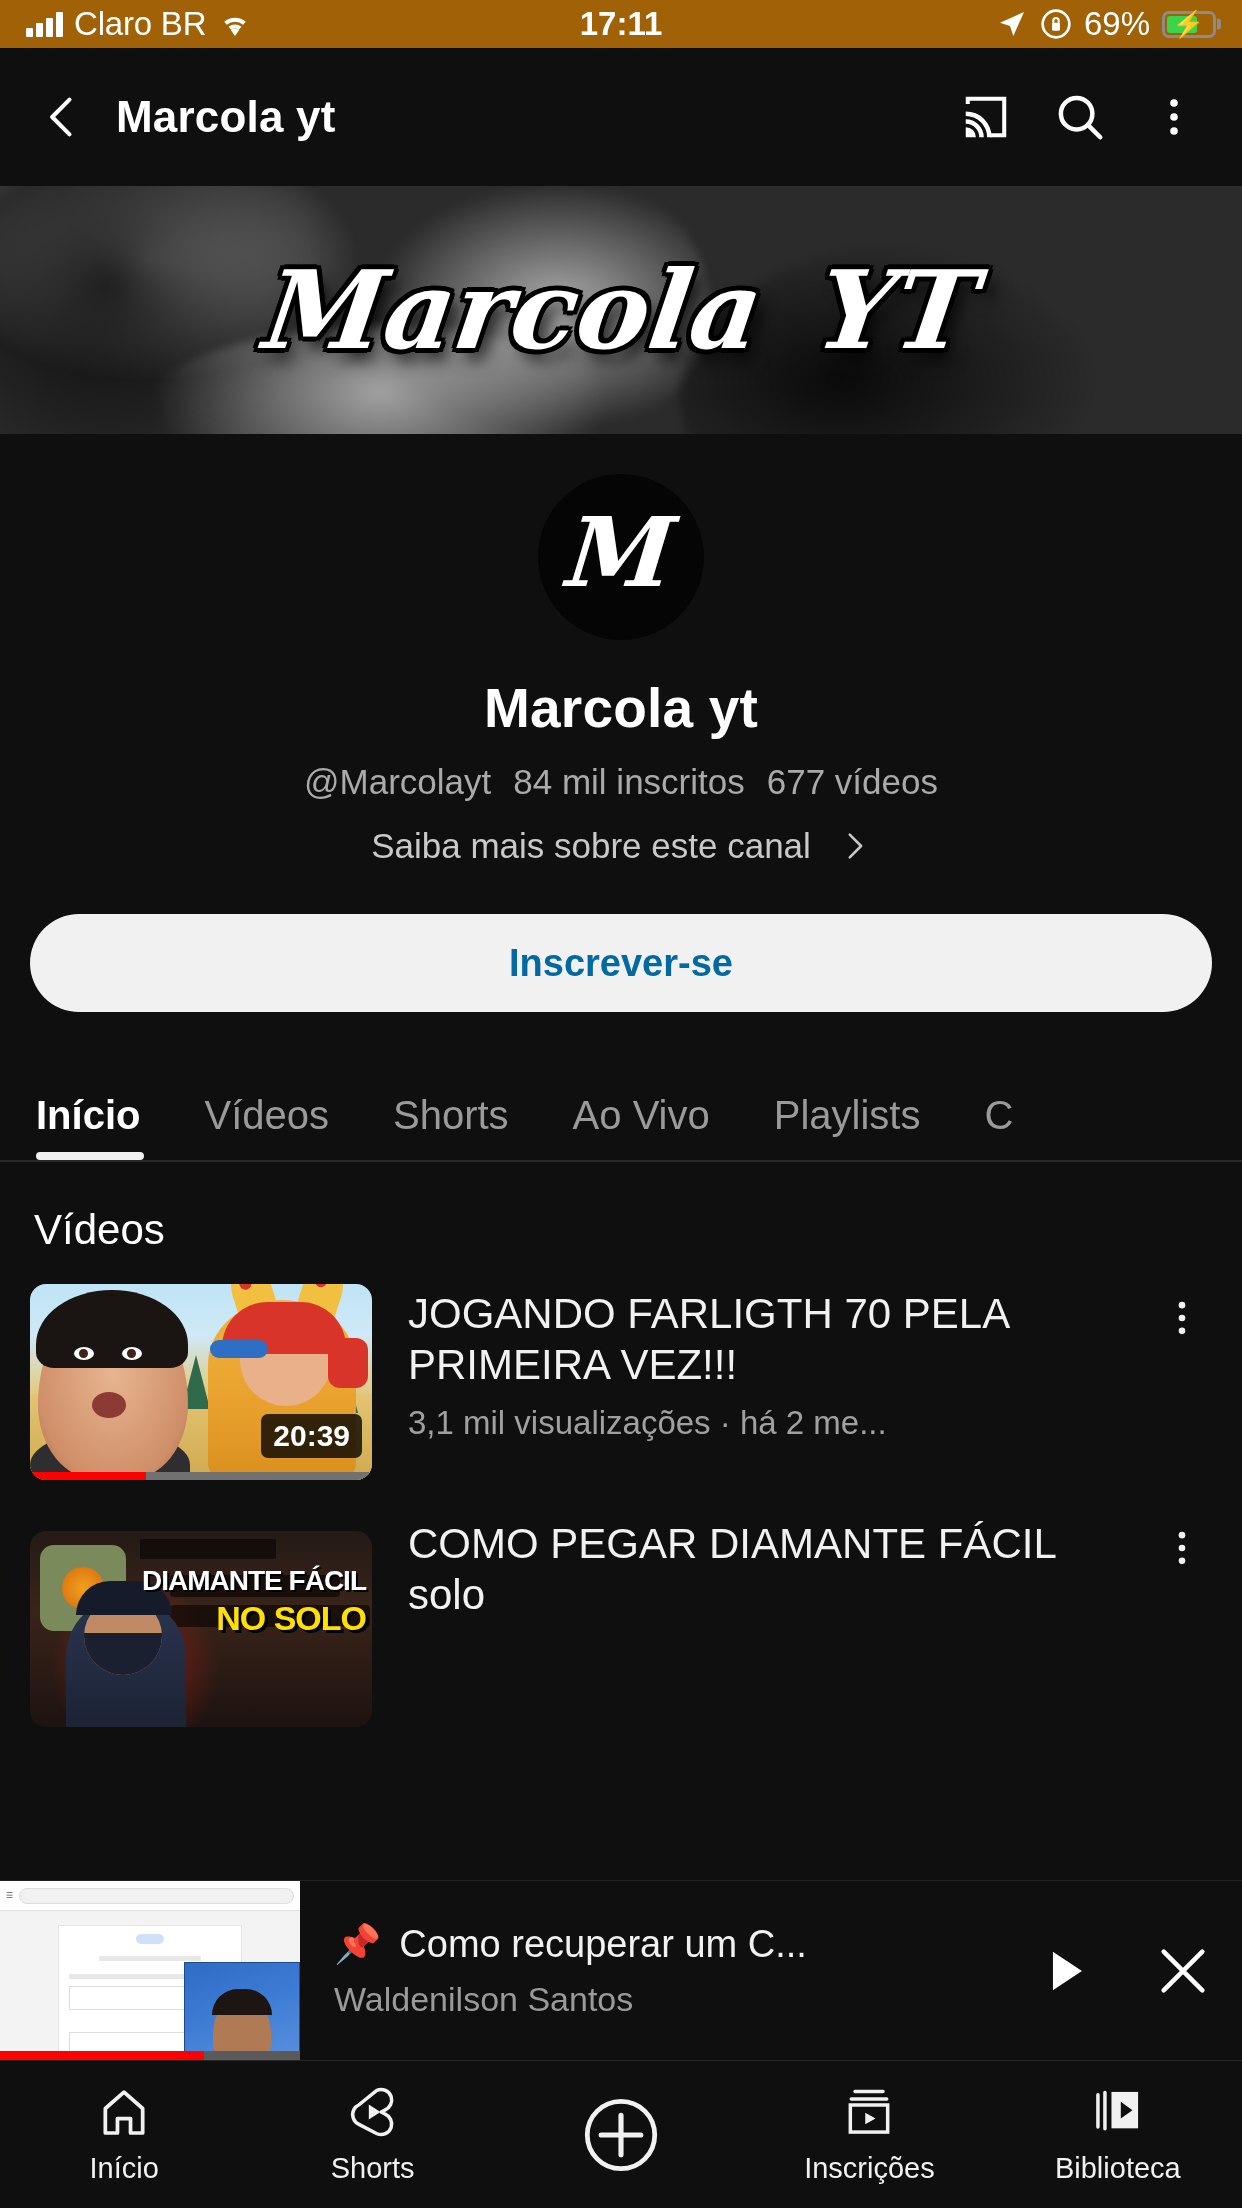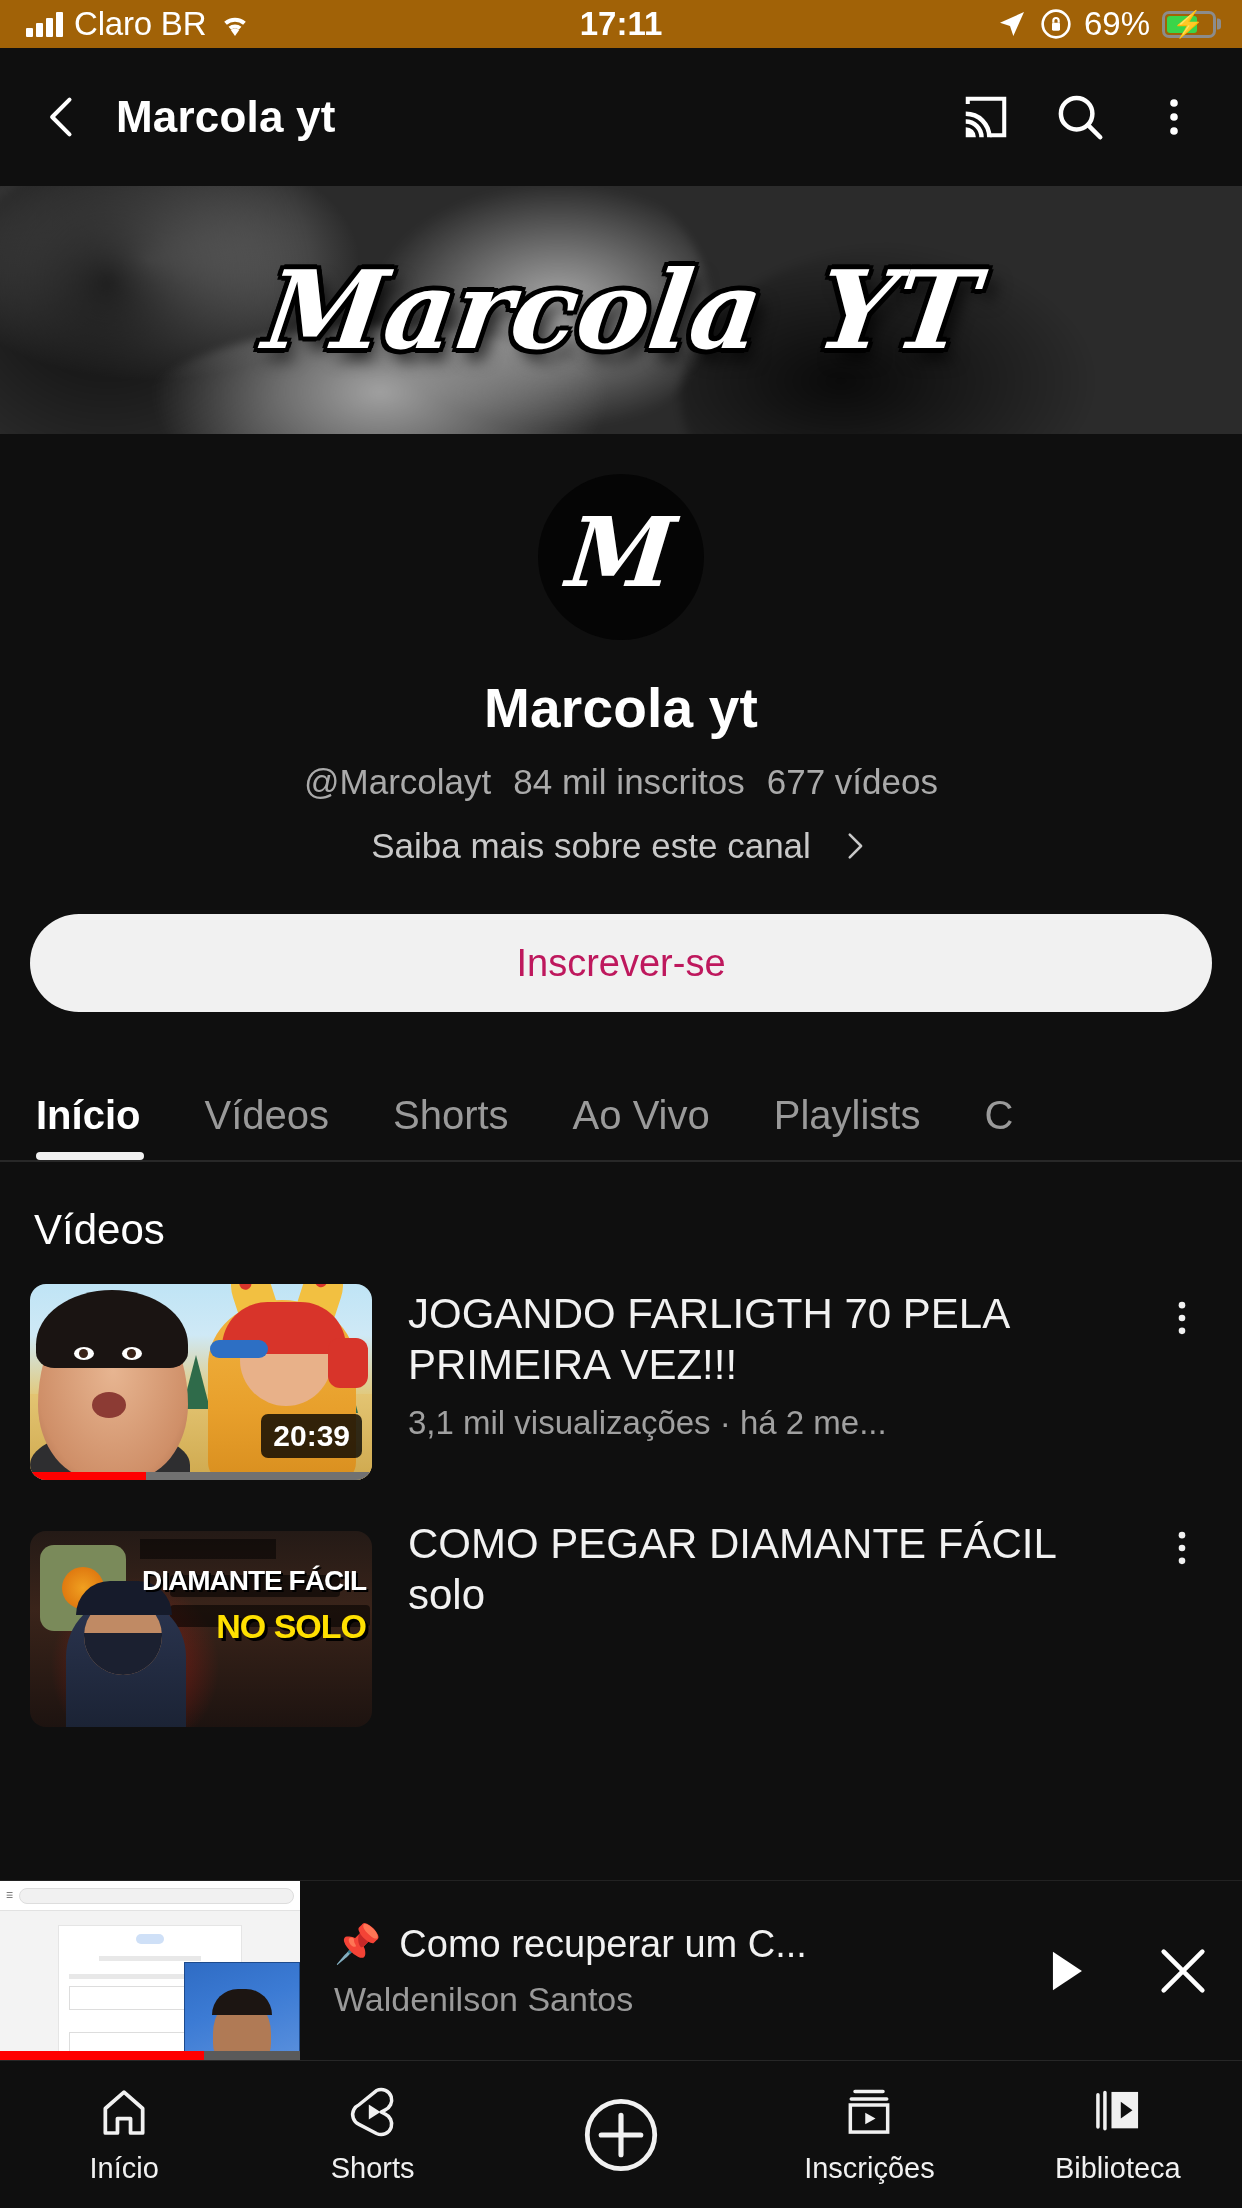--- a/index.html
+++ b/index.html
@@ -101,21 +101,21 @@
   .ch-stats{
     font-size:35px; color:#aaa; margin-top:22px;
     display:flex; justify-content:center; gap:22px; flex-wrap:nowrap;
   }
   .ch-more{
     font-size:35px; color:#c9c9c9; margin-top:24px;
     display:flex; justify-content:center; align-items:center; gap:26px;
   }
   .sub-btn{
     margin:48px 30px 0; height:98px; border-radius:49px; background:#f1f1f1;
-    color:#be185d; font-size:38px; font-weight:400;
+    color:#0369a1; font-size:38px; font-weight:700;
     display:flex; align-items:center; justify-content:center;
   }
 
   
   .tabs{
     margin-top:54px; display:flex; align-items:flex-end; gap:0;
     padding:0 30px; height:96px;
     border-bottom:2px solid #282828; overflow:hidden; white-space:nowrap;
   }
   .tab{
@@ -208,21 +208,21 @@
   .t2 .pface{ position:absolute; left:54px; bottom:52px; width:78px;height:78px;
       background:#c08a64; border-radius:50%; }
   .t2 .pmask{ position:absolute; left:54px; bottom:52px; width:78px;height:42px;
       background:#1b2030; border-radius:0 0 40px 40px; }
   .t2 .pcap{ position:absolute; left:46px; bottom:112px; width:96px;height:34px;
       background:#161b2b; border-radius:48px 48px 0 0; }
   .t2 .glow{ position:absolute; left:20px; bottom:0; width:170px;height:150px;
       background:radial-gradient(ellipse at 50% 60%,rgba(220,30,20,.55) 0%,transparent 70%); }
   .t2 .ovl1{ position:absolute; right:6px; top:34px; font-size:28px; font-weight:800;
       color:#fff; letter-spacing:-1px; text-shadow:2px 2px 0 #000; }
-  .t2 .ovl2{ position:absolute; right:6px; top:76px; font-size:34px; font-weight:800;
+  .t2 .ovl2{ position:absolute; right:6px; top:68px; font-size:34px; font-weight:800;
       color:#ffe000; letter-spacing:-1px; text-shadow:3px 3px 0 #000; }
 
   .vinfo{ flex:1; min-width:0; padding-top:4px; }
   .vtitle{ font-size:42px; line-height:1.22; font-weight:400; color:#f1f1f1; }
   .vmeta{ font-size:33px; color:#a0a0a0; margin-top:14px; }
   .vmenu{ width:60px; flex:0 0 auto; display:flex; justify-content:center; padding-top:12px; }
 
   
   .miniplayer{
     position:absolute; left:0; right:0; bottom:148px; height:180px;

